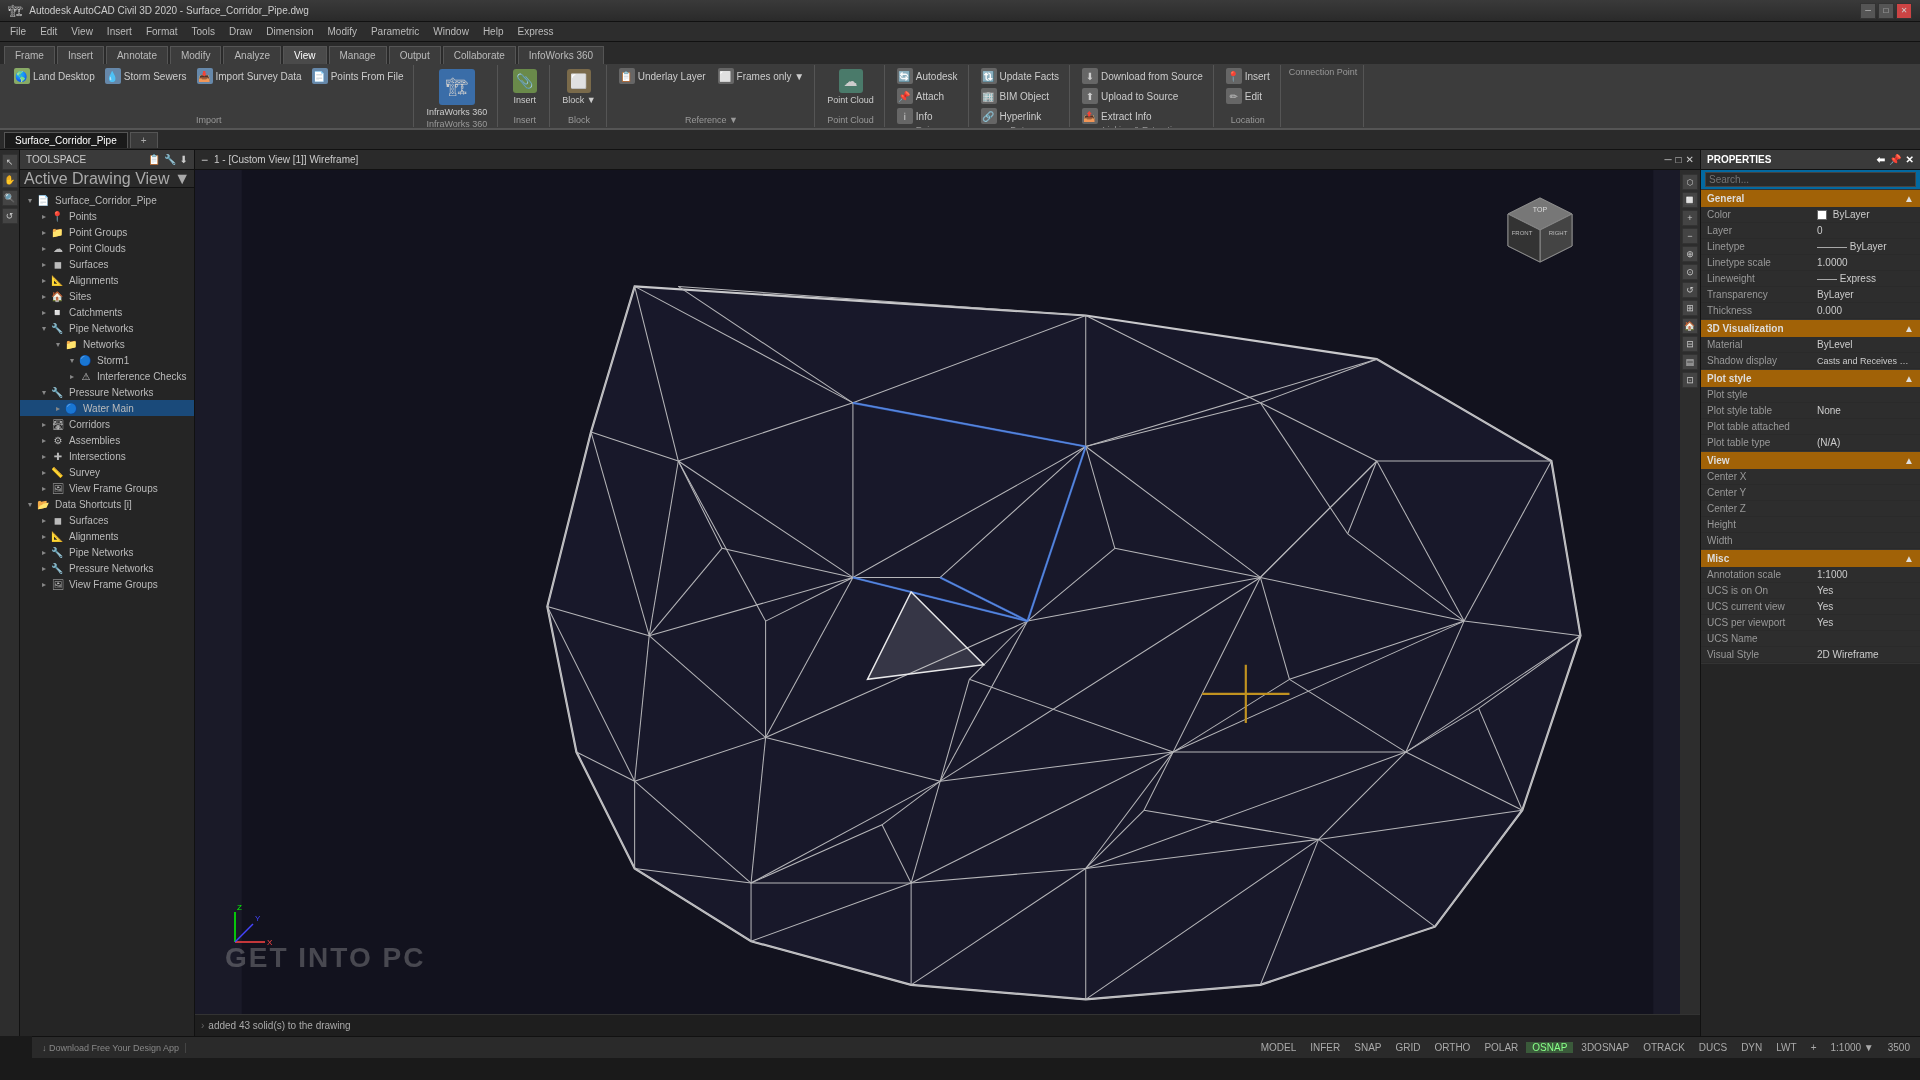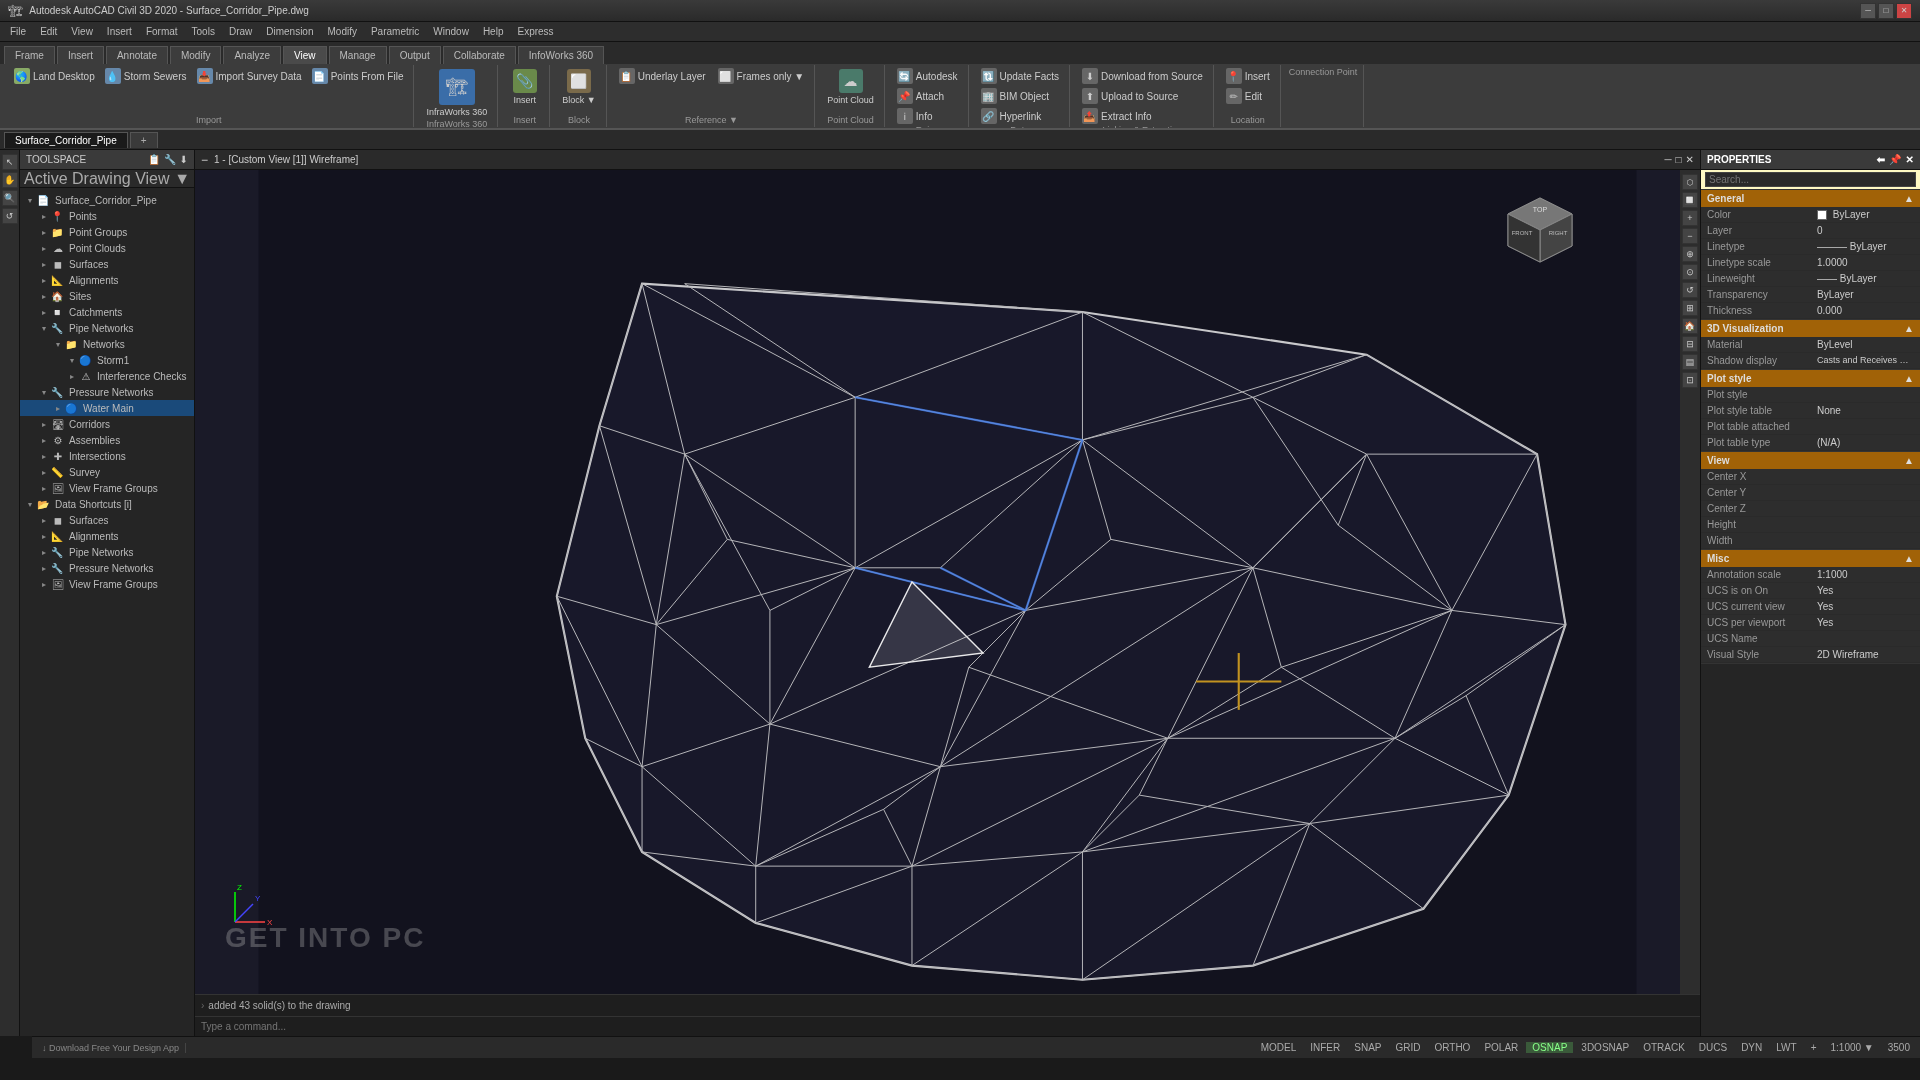--- a/index.html
+++ b/index.html
@@ -333,21 +333,21 @@
       align-items: center;
       padding: 0 6px;
       font-size: 10px;
       color: #fff;
       font-weight: bold;
       border-bottom: 1px solid #111;
       justify-content: space-between;
     }
     #props-search {
       height: 20px;
-      background: #fef9c3;
+      background: #0369a1;
       display: flex;
       align-items: center;
       padding: 0 4px;
       border-bottom: 1px solid #333;
     }
     #props-search input {
       background: #2a2a2a;
       border: 1px solid #444;
       color: #ccc;
       font-size: 10px;
@@ -365,21 +365,21 @@
       padding: 3px 6px;
       background: #a16207;
       cursor: pointer;
       font-size: 10px;
       color: #ddd;
       font-weight: bold;
       justify-content: space-between;
     }
     .props-row {
       display: flex;
-      align-items: flex-start;
+      align-items: flex-end;
       padding: 2px 6px;
       border-bottom: 1px solid #2a2a2a;
       font-size: 10px;
     }
     .props-label {
       width: 110px;
       color: #999;
       flex-shrink: 0;
     }
     .props-value {
@@ -971,23 +971,20 @@
         <div class="tool-btn">⊟</div>
         <div class="tool-btn">▤</div>
         <div class="tool-btn">⊡</div>
       </div>
     </div>
 
     <div id="command-bar">
       <span style="color:#666; margin-right:4px;">›</span>
       <span>added 43 solid(s) to the drawing</span>
     </div>
-    <div style="height:20px; background:#1e1e1e; display:flex; align-items:center; padding:0 6px; border-top:1px solid #333;">
-      <input style="background: rgb(30, 30, 30); border: none; color: rgb(170, 170, 170); font-size: 10px; width: 100%; outline: none;" placeholder="Type a command...">
-    </div>
   </div>
 
   <div id="properties-panel">
     <div id="props-header">
       <span>PROPERTIES</span>
       <div style="display:flex; gap:4px;">
         <span style="cursor:pointer;">⬅</span>
         <span style="cursor:pointer;">📌</span>
         <span style="cursor:pointer;">✕</span>
       </div>
@@ -1016,21 +1013,21 @@
         <div class="props-row">
           <span class="props-label">Linetype</span>
           <span class="props-value">——— ByLayer</span>
         </div>
         <div class="props-row">
           <span class="props-label">Linetype scale</span>
           <span class="props-value">1.0000</span>
         </div>
         <div class="props-row">
           <span class="props-label">Lineweight</span>
-          <span class="props-value">—— ByLayer</span>
+          <span class="props-value">—— Express</span>
         </div>
         <div class="props-row">
           <span class="props-label">Transparency</span>
           <span class="props-value">ByLayer</span>
         </div>
         <div class="props-row">
           <span class="props-label">Thickness</span>
           <span class="props-value">0.000</span>
         </div>
       </div>

